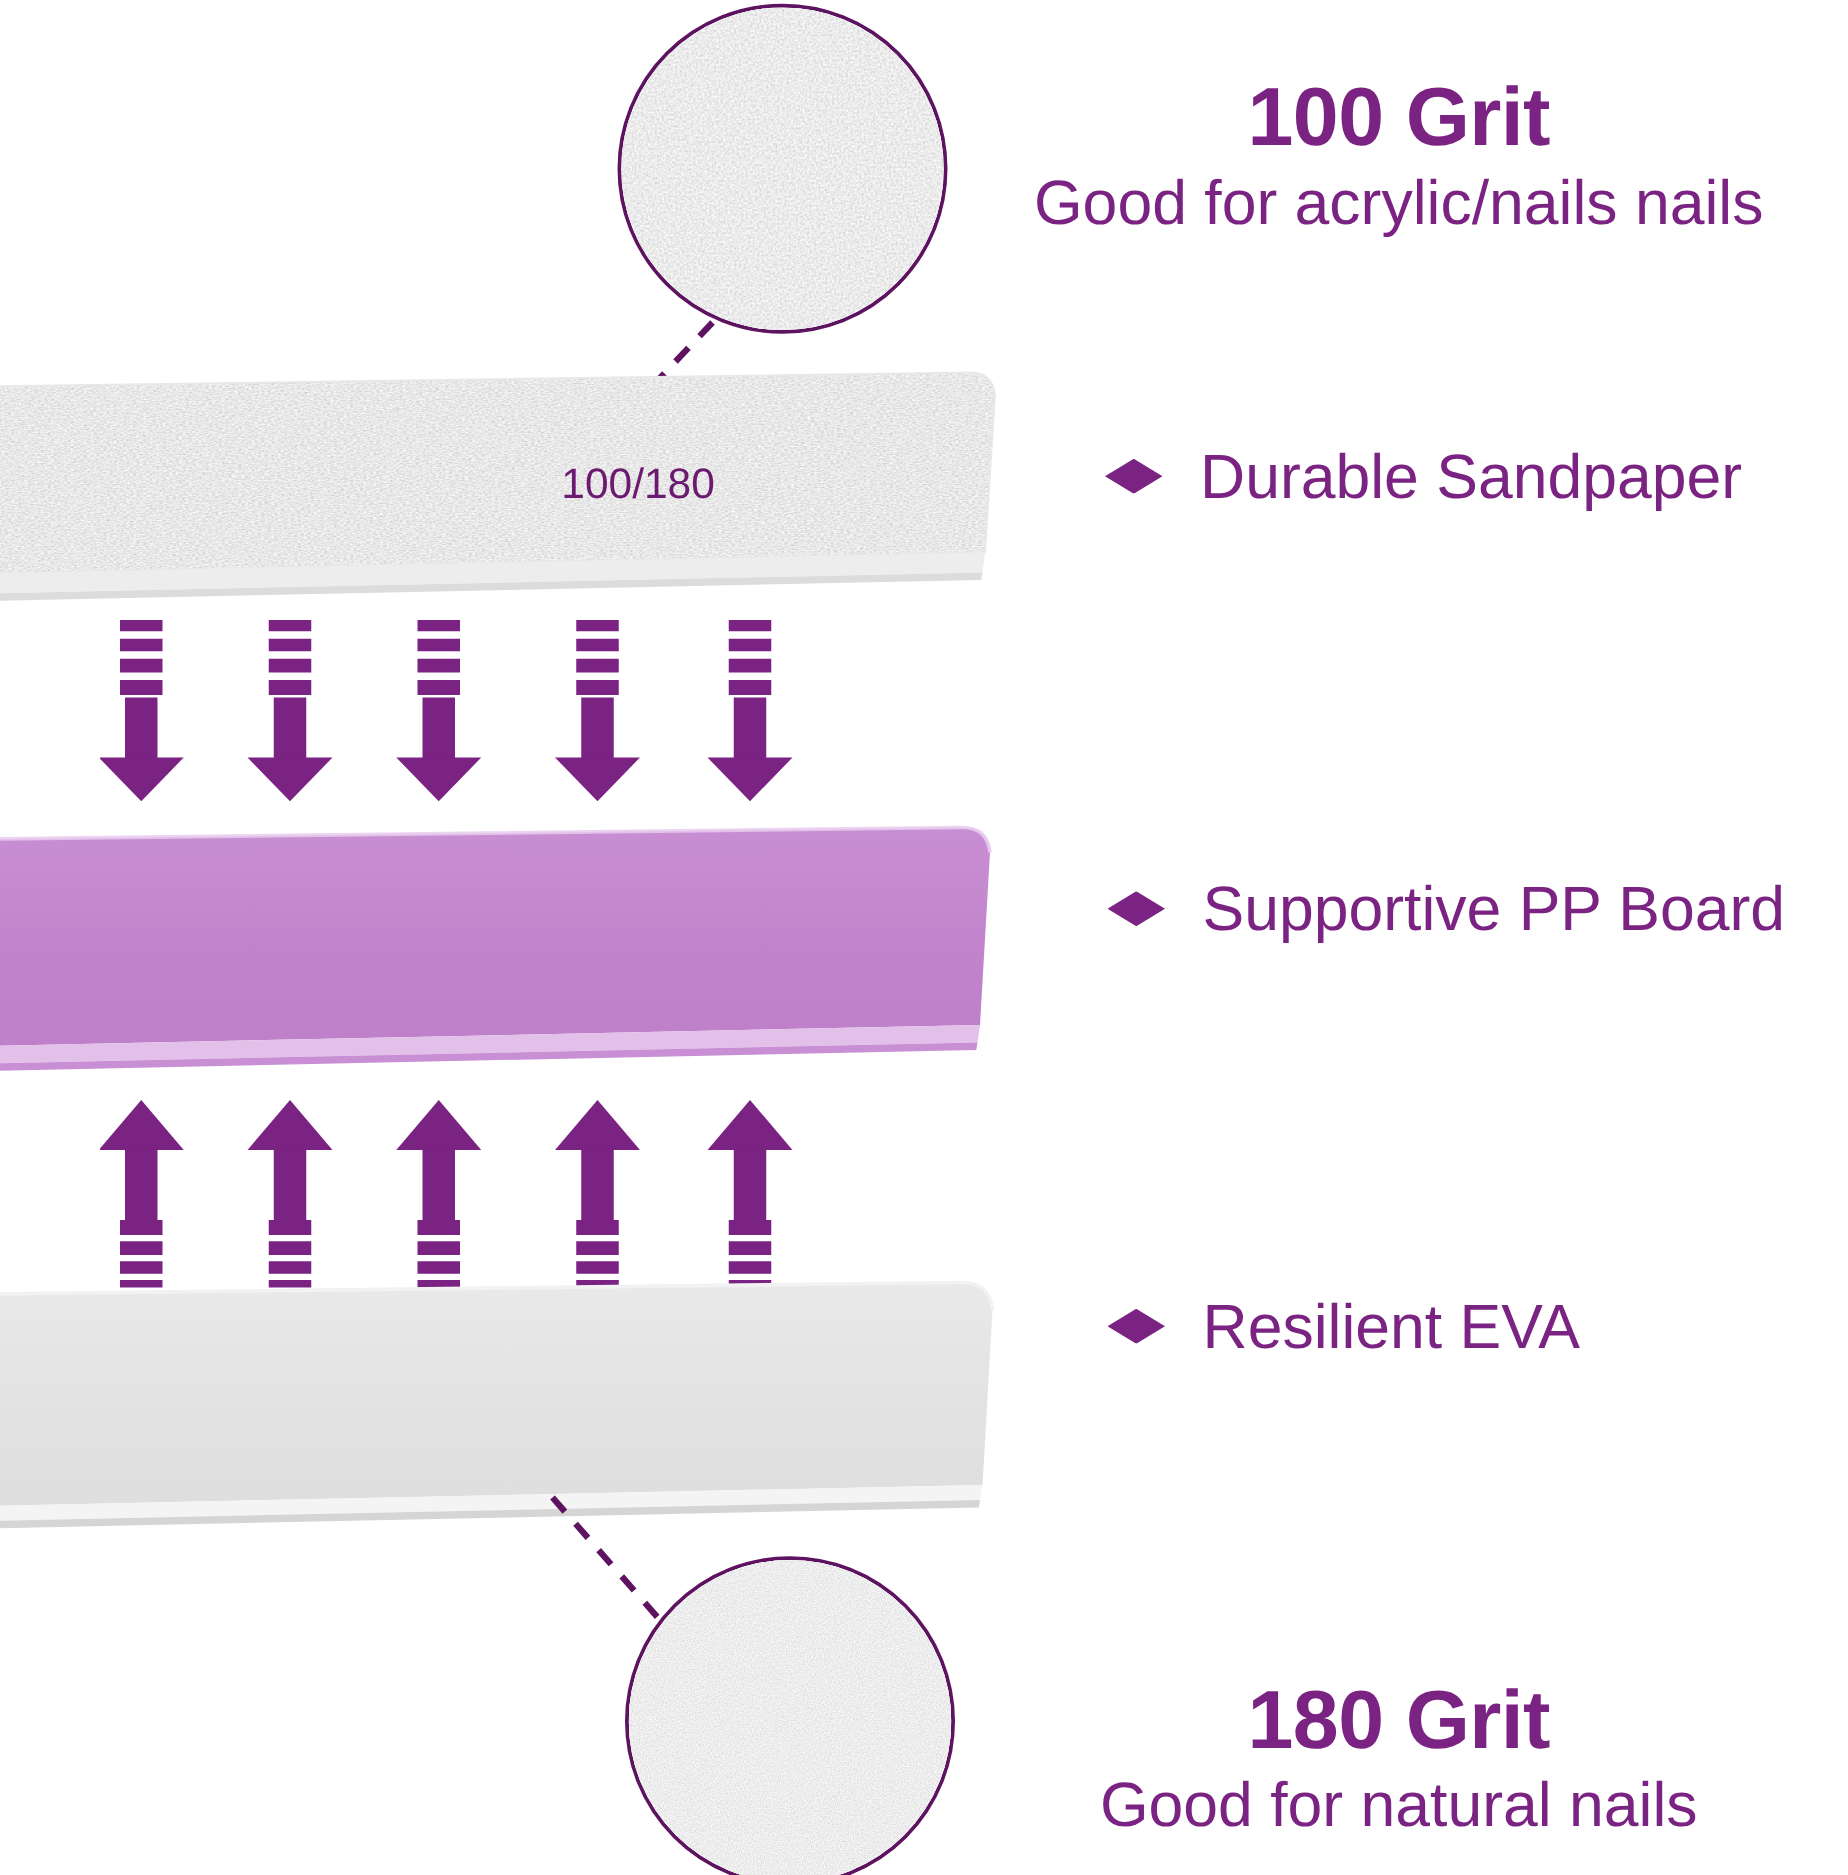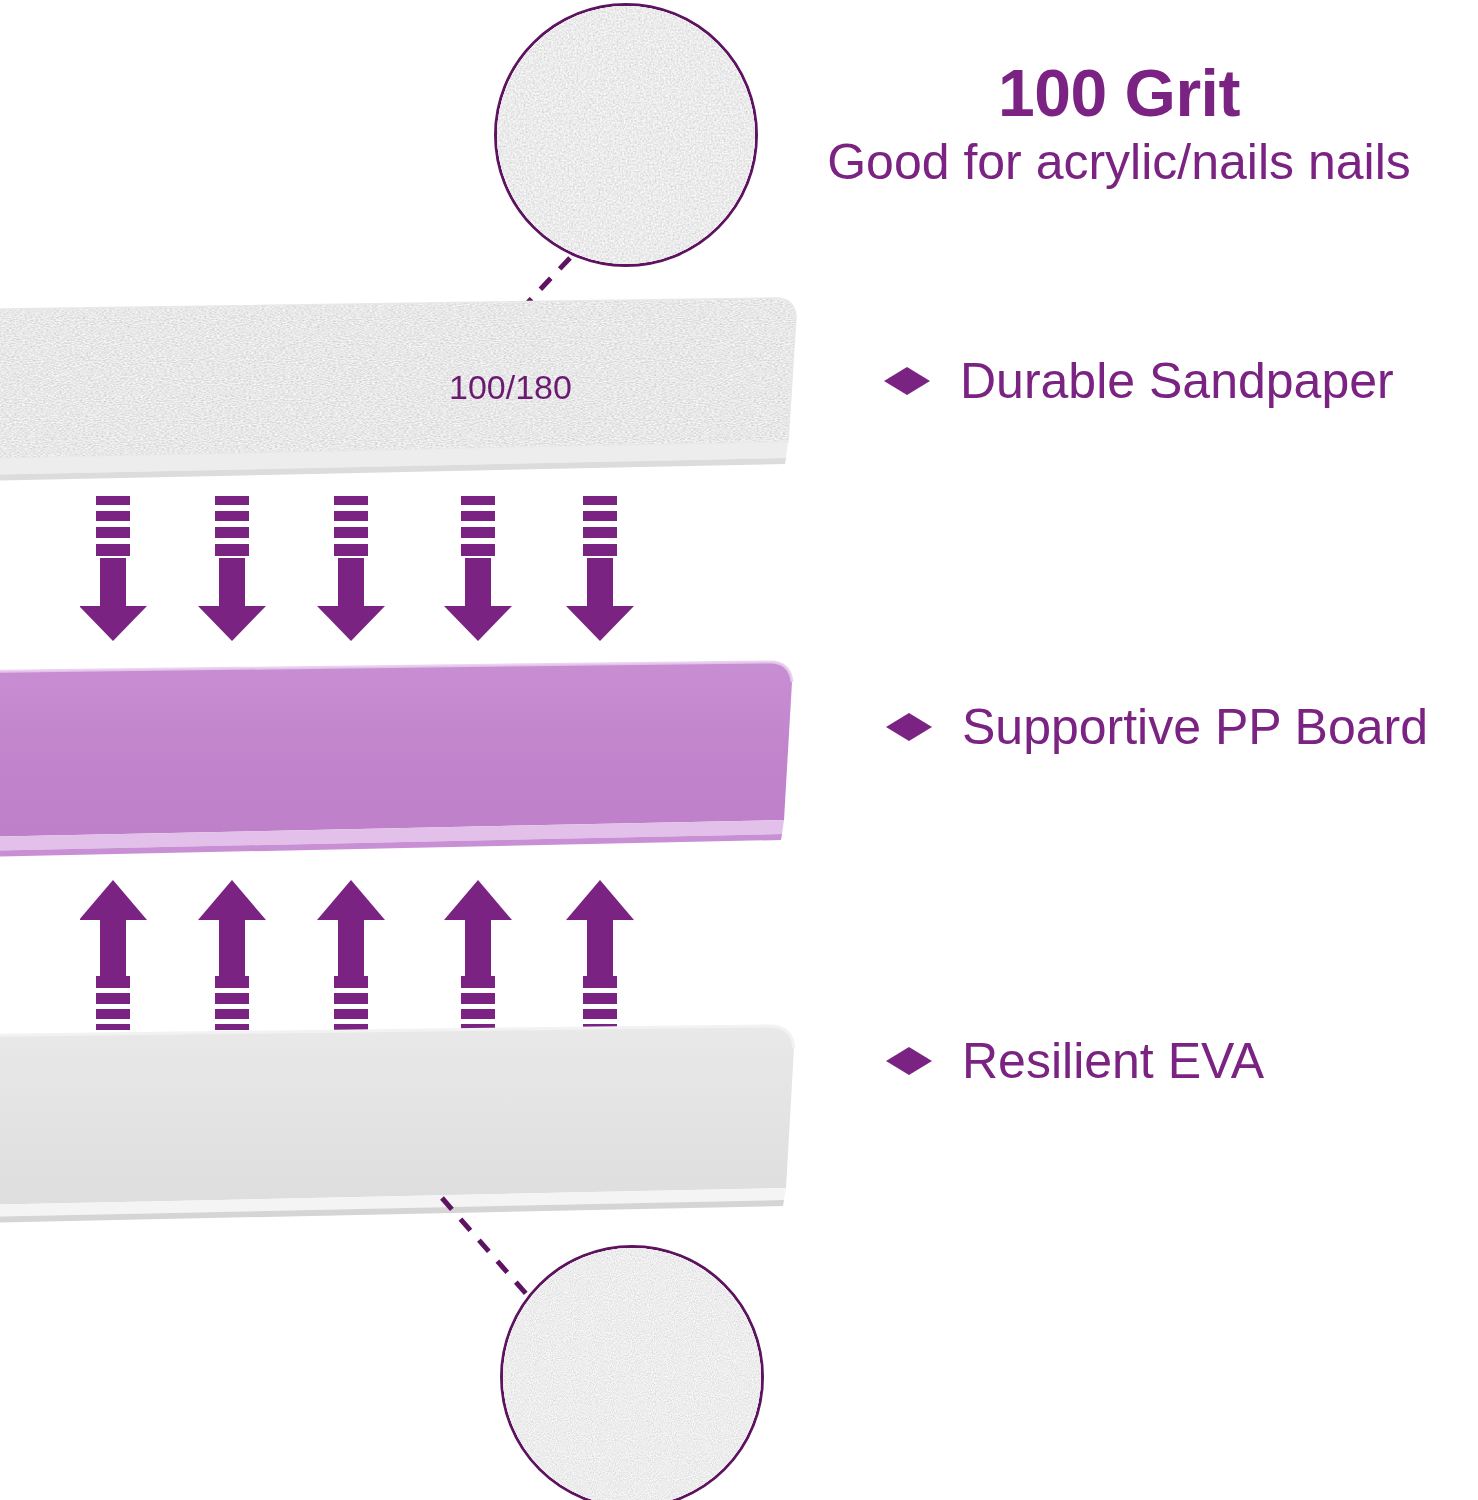--- a/index.html
+++ b/index.html
@@ -322,14 +322,18 @@
           <feTurbulence type="fractalNoise" baseFrequency="0.95" numOctaves="5" seed="11" result="n"></feTurbulence>
           <feColorMatrix in="n" type="matrix" values="0 0 0 0 0.64  0 0 0 0 0.64  0 0 0 0 0.66  0 0 0 -1.30 1.02" result="c"></feColorMatrix>
           <feComposite in="c" in2="SourceGraphic" operator="over"></feComposite>
         </filter>
       </defs>
       <rect width="258" height="258" fill="#FBFBFB"></rect>
       <rect width="258" height="258" filter="url(#fineGrain)" fill="#FBFBFB"></rect>
     </svg>
   </div>
 
+  <div class="grit-block" style="left:760px; top:1340px; width:718px;">
+    <div class="grit-title">180 Grit</div>
+    <div class="grit-sub">Good for natural nails</div>
+  </div>
 
 </div>
 
 </body></html>

